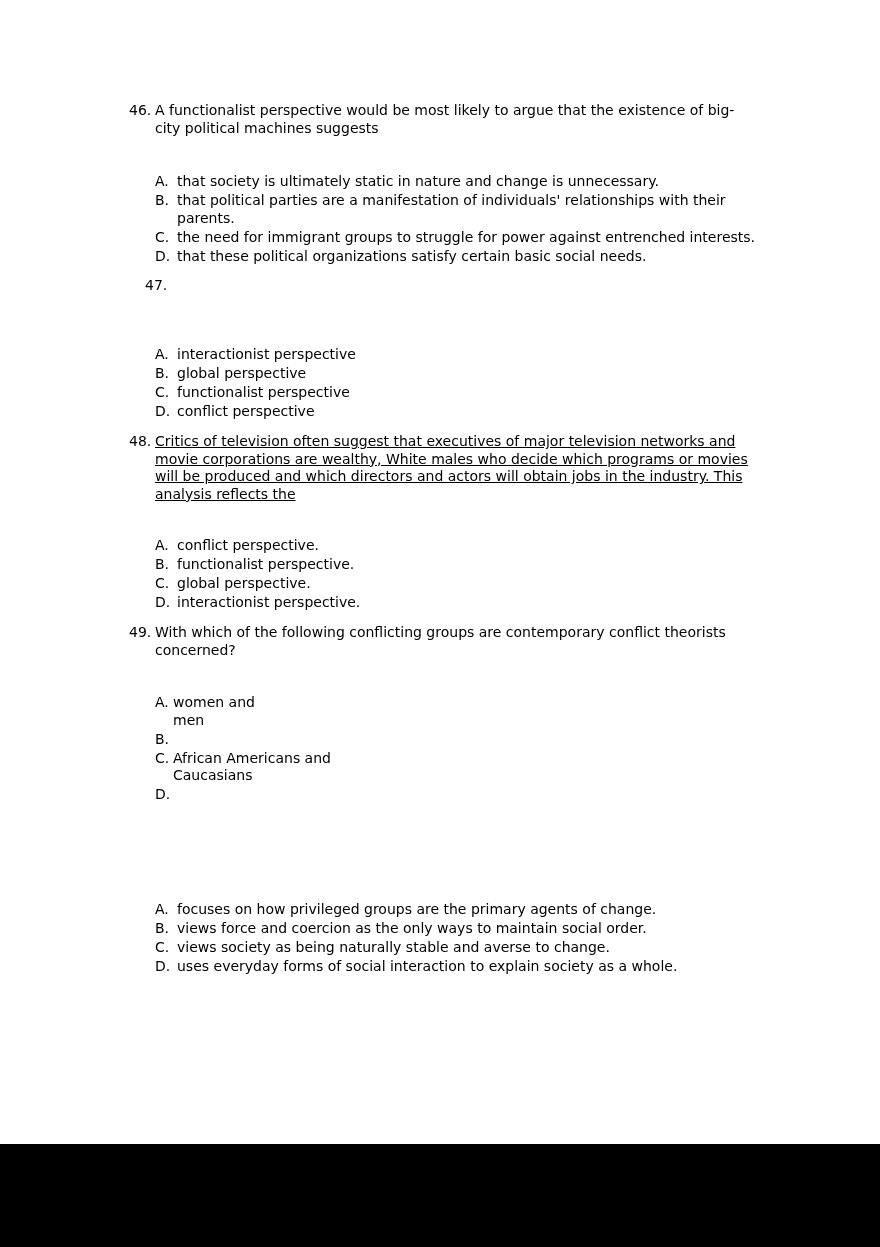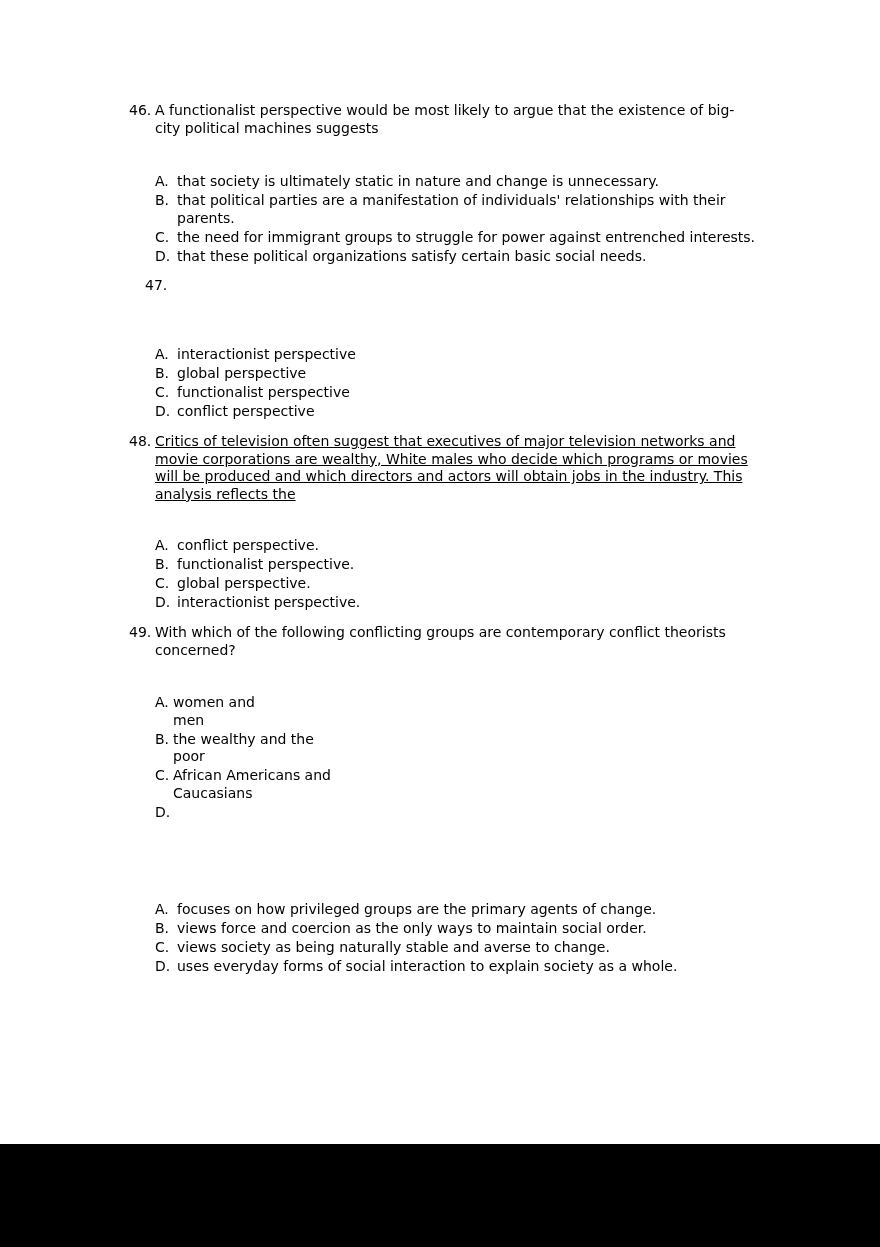--- a/index.html
+++ b/index.html
@@ -153,21 +153,20 @@
       <span class="q-text" style="max-width:600px;">With which of the following conflicting groups are contemporary conflict theorists concerned?</span>
     </div>
   </div>
   <div class="options narrow" style="top:694px;">
     <div class="opt">
       <span class="opt-letter">A.</span>
       <span class="opt-text" style="max-width:90px;">women and men</span>
     </div>
     <div class="opt">
       <span class="opt-letter">B.</span>
-      <span class="opt-text" style="max-width:150px;">the wealthy and the poor</span>
     </div>
     <div class="opt">
       <span class="opt-letter">C.</span>
       <span class="opt-text" style="max-width:170px;">African Americans and Caucasians</span>
     </div>
     <div class="opt">
       <span class="opt-letter">D.</span>
     </div>
   </div>
 

